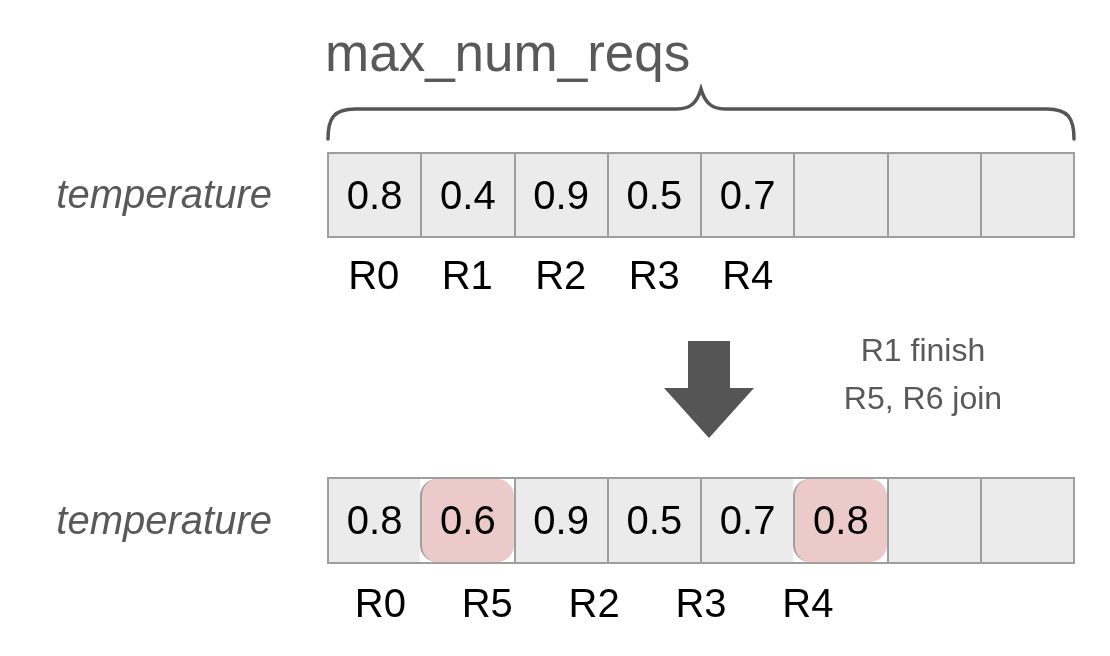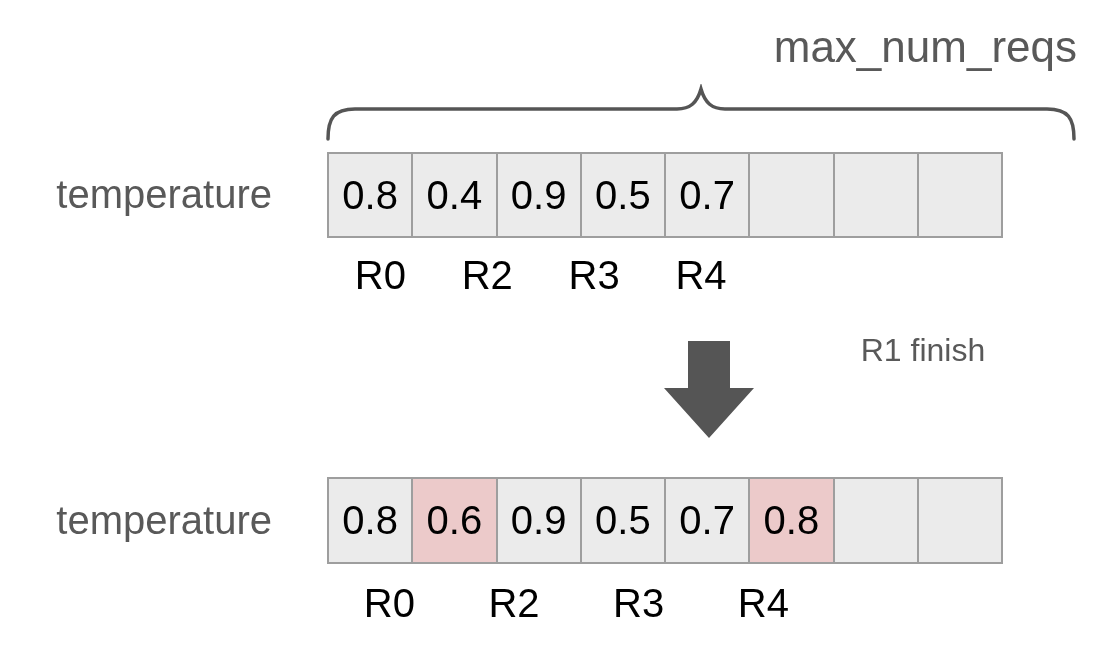--- a/index.html
+++ b/index.html
@@ -14,46 +14,46 @@
   html,body{margin:0;padding:0;background:var(--page-bg);}
   .canvas{
     position:relative;
     width:1110px;height:656px;
     background:var(--page-bg);
     font-family:"Liberation Sans", sans-serif;
     overflow:hidden;
   }
   .brace-label{
     position:absolute;left:325px;top:22px;width:752px;
-    text-align:right;font-size:44px;color:var(--muted-text);
+    text-align:left;font-size:53px;color:var(--muted-text);
   }
   .brace{position:absolute;left:325px;top:84px;width:752px;height:58px;}
   .row-label{
     position:absolute;left:0;text-align:right;
-    font-size:40px;color:var(--muted-text);line-height:52px;
+    font-size:40px;color:var(--muted-text);line-height:52px;font-style:italic;
   }
   .row1-label{top:168px;width:272px;}
   .row2-label{top:494px;width:272px;}
   .array{
-    position:absolute;left:327px;width:676px;height:86px;
+    position:absolute;left:327px;width:748px;height:86px;
     display:flex;box-sizing:border-box;
     border:2px solid var(--cell-border);
     background:var(--page-bg);
   }
   .row1-array{top:152px;}
   .row2-array{top:477px;height:87px;}
   .cell{
     flex:1 1 0;background:var(--cell-bg);
     display:flex;align-items:center;justify-content:center;
     font-size:40px;color:var(--value-text);
     border-left:2px solid var(--cell-border);
     min-width:0;
   }
   .cell:first-child{border-left:none;}
-  .cell.highlight{background:var(--cell-highlight-bg);}
+  .cell.highlight{background:var(--cell-highlight-bg);border-radius:17px;}
   .req-labels{
     position:absolute;left:327px;width:748px;height:50px;
     display:flex;
   }
   .row1-reqs{top:250px;}
   .row2-reqs{top:578px;}
   .req{
     flex:1 1 0;text-align:center;
     font-size:40px;color:var(--value-text);line-height:50px;
   }
@@ -82,51 +82,54 @@
     <div class="cell">0.9</div>
     <div class="cell">0.5</div>
     <div class="cell">0.7</div>
     <div class="cell"></div>
     <div class="cell"></div>
     <div class="cell"></div>
   </div>
 
   <div class="req-labels row1-reqs">
     <div class="req">R0</div>
+    <div class="req">R1</div>
     <div class="req">R2</div>
     <div class="req">R3</div>
     <div class="req">R4</div>
     <div class="req"></div>
     <div class="req"></div>
     <div class="req"></div>
   </div>
 
   <svg class="arrow" viewBox="0 0 90 97">
     <polygon points="24,0 66,0 66,47 90,47 45,97 0,47 24,47" fill="#555555"></polygon>
   </svg>
 
   <div class="note">
     <div>R1 finish</div>
+    <div>R5, R6 join</div>
   </div>
 
   <div class="row-label row2-label">temperature</div>
 
   <div class="array row2-array">
     <div class="cell">0.8</div>
     <div class="cell highlight">0.6</div>
     <div class="cell">0.9</div>
     <div class="cell">0.5</div>
     <div class="cell">0.7</div>
     <div class="cell highlight">0.8</div>
     <div class="cell"></div>
     <div class="cell"></div>
   </div>
 
   <div class="req-labels row2-reqs">
     <div class="req">R0</div>
+    <div class="req">R5</div>
     <div class="req">R2</div>
     <div class="req">R3</div>
     <div class="req">R4</div>
     <div class="req"></div>
     <div class="req"></div>
   </div>
 
 </div>
 
 </body></html>

